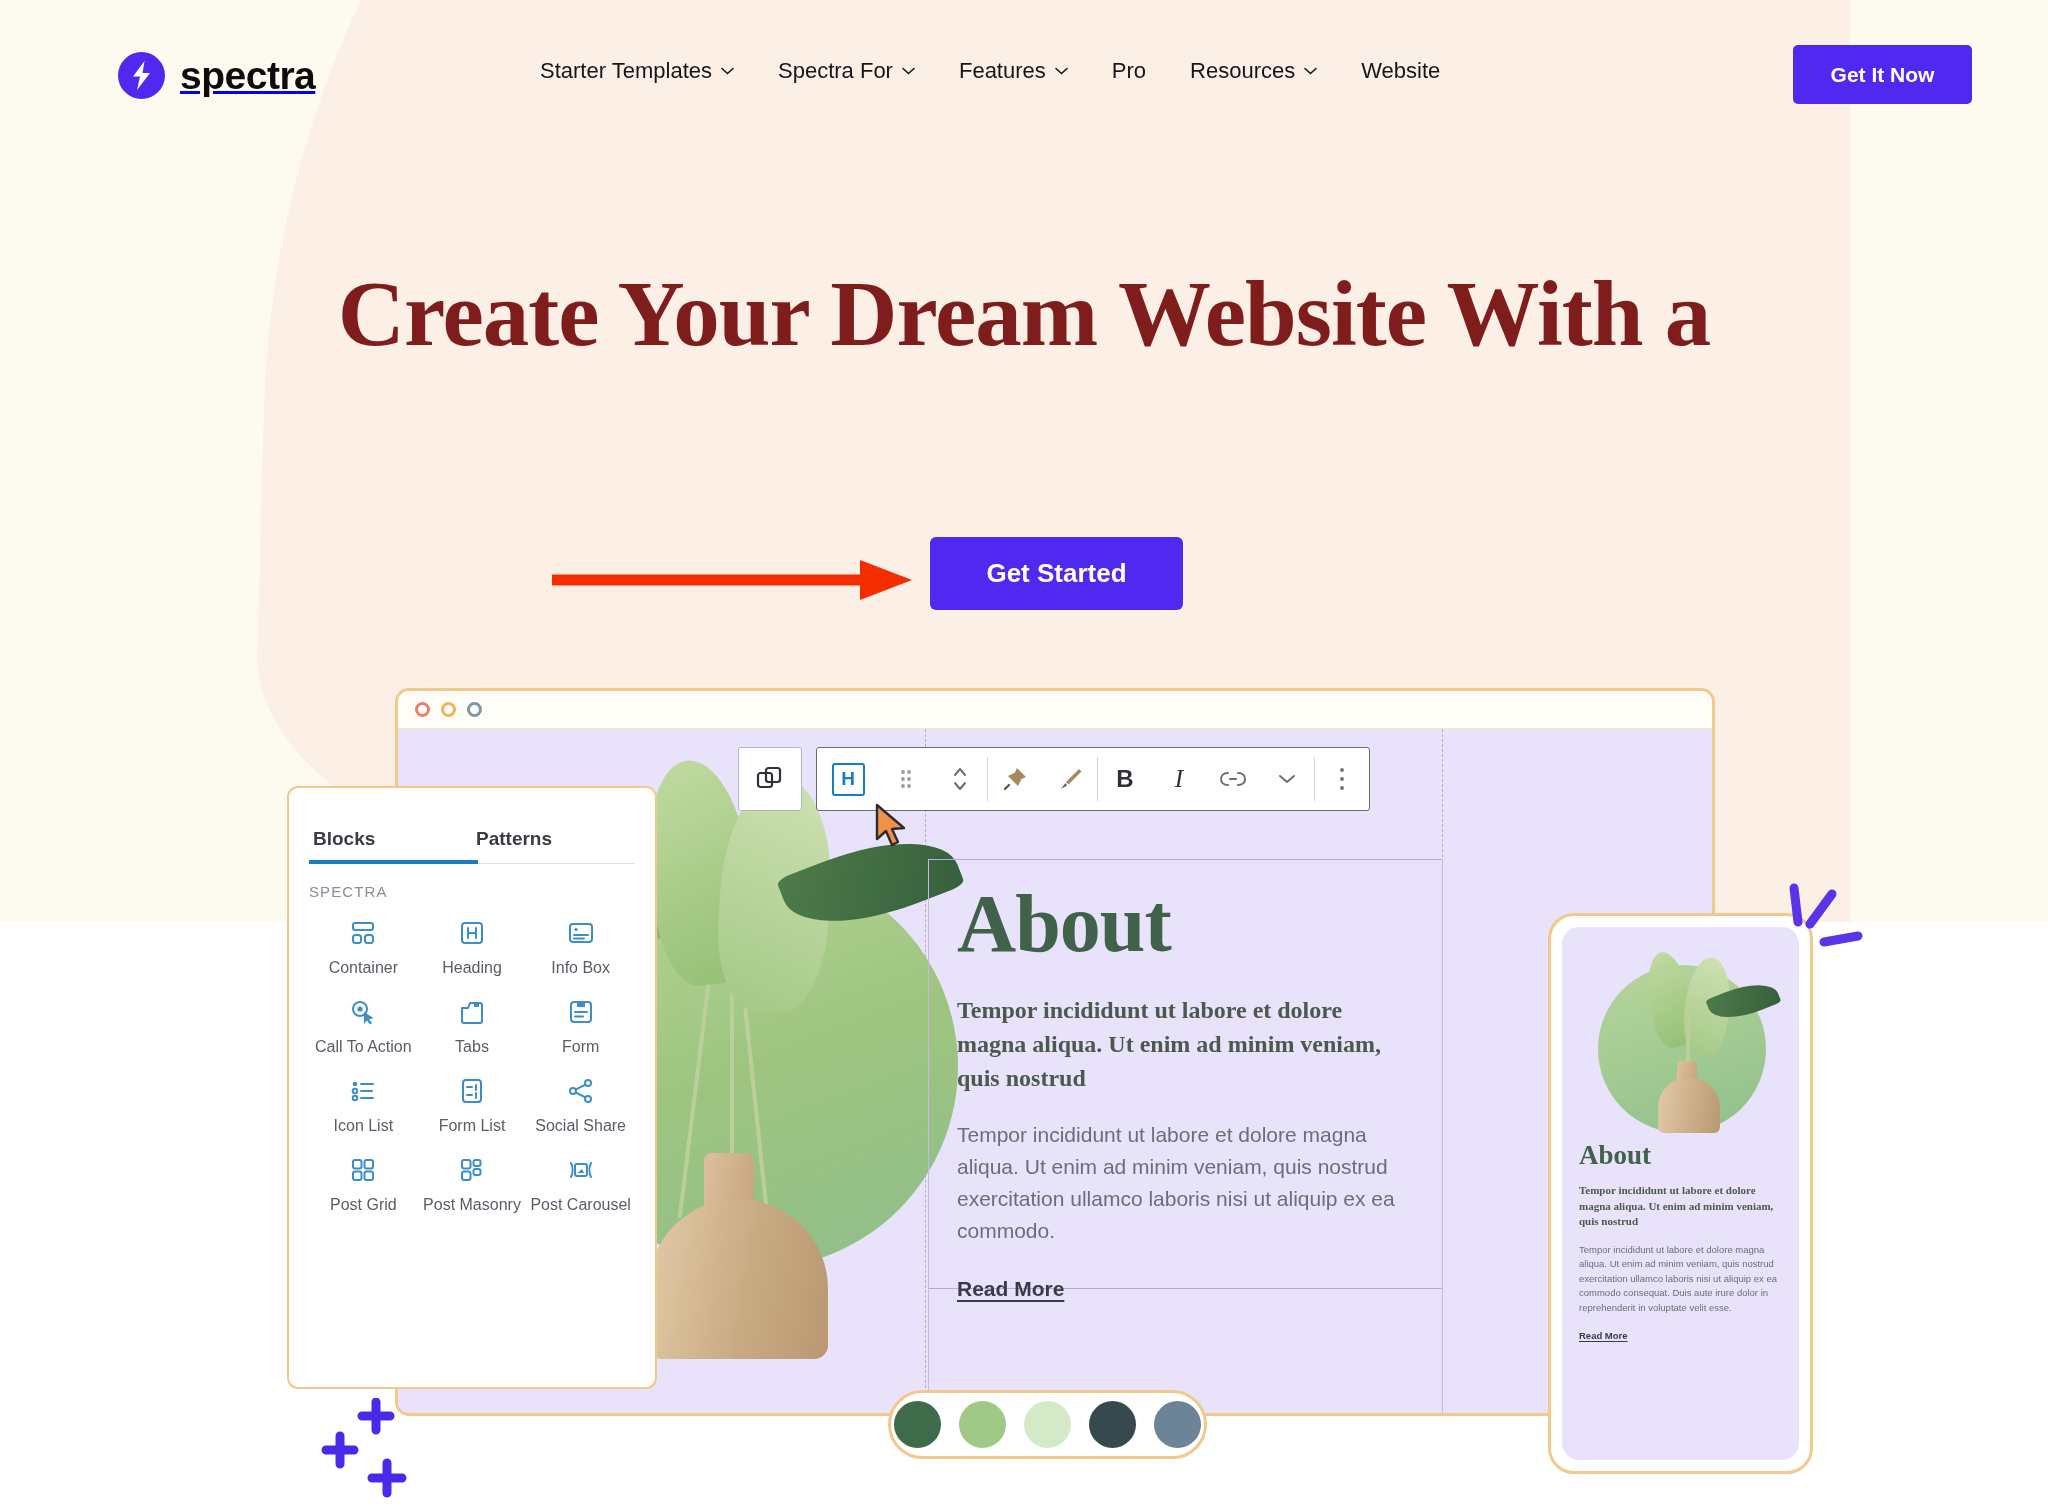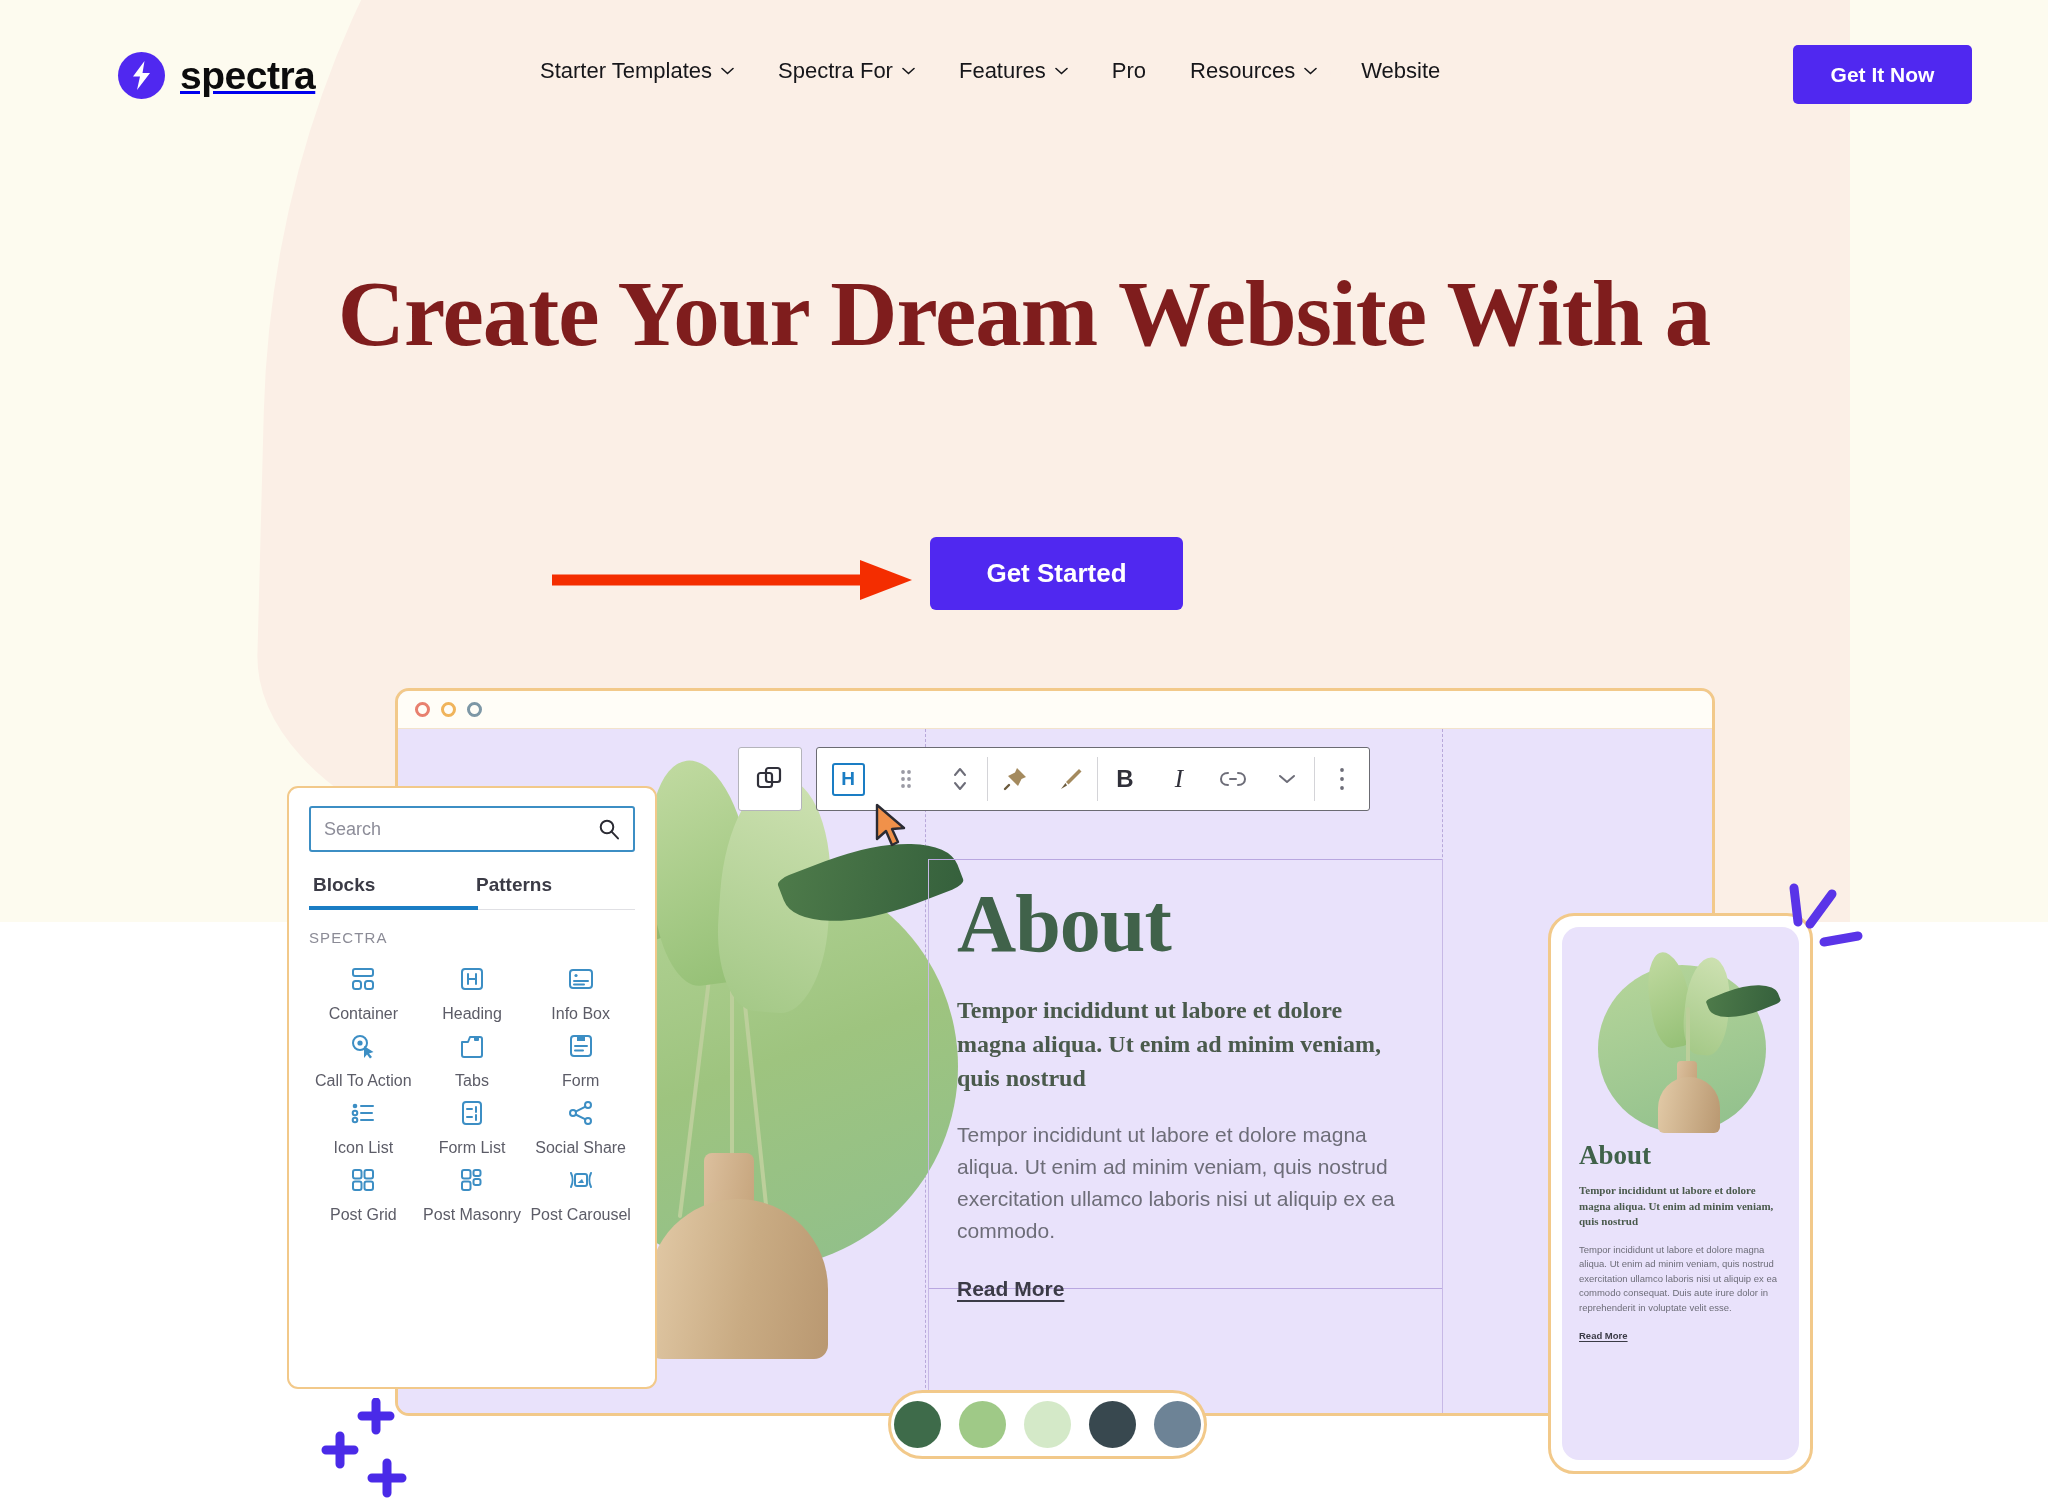--- a/index.html
+++ b/index.html
@@ -235,21 +235,21 @@
   }
   .tab.active::after {
     content: ""; position: absolute; left: 0; bottom: -1px;
     width: 169px; height: 4px; background: #1a7dc4;
   }
   .sec-label {
     margin-top: 19px; font-size: 15px; letter-spacing: 1.1px; color: #8b8b96;
   }
   .blk-grid {
     margin-top: 18px; display: grid; grid-template-columns: repeat(3, 1fr);
-    row-gap: 8px;
+    row-gap: 20px;
   }
   .blk {
     display: flex; flex-direction: column; align-items: center; gap: 11px;
     cursor: pointer;
   }
   .blk-ico { width: 30px; height: 30px; display: block; }
   .blk-lbl { font-size: 16px; color: #5c5c67; text-align: center; }
 
   
   #phone {
@@ -486,27 +486,20 @@
     <div class="about-block">
       <div class="about-h">About</div>
       <div class="about-sub">Tempor incididunt ut labore et dolore magna aliqua. Ut enim ad minim veniam, quis nostrud</div>
       <div class="about-body">Tempor incididunt ut labore et dolore magna aliqua. Ut enim ad minim veniam, quis nostrud exercitation ullamco laboris nisi ut aliquip ex ea commodo.</div>
       <div class="about-read">Read More</div>
     </div>
   </div>
 </div>
 
 <div id="inserter">
-  <div class="search-box">
-    <input type="text" placeholder="Search" style="">
-    <svg width="22" height="22" viewBox="0 0 22 22">
-      <circle cx="9" cy="9" r="6.3" fill="none" stroke="#2b2b33" stroke-width="2"></circle>
-      <path d="M13.6 13.6 L20 20.4" stroke="#2b2b33" stroke-width="2" stroke-linecap="round"></path>
-    </svg>
-  </div>
 
   <div class="tabs">
     <div class="tab active">Blocks</div>
     <div class="tab">Patterns</div>
   </div>
 
   <div class="sec-label">SPECTRA</div>
 
   <div class="blk-grid">
     <div class="blk">

